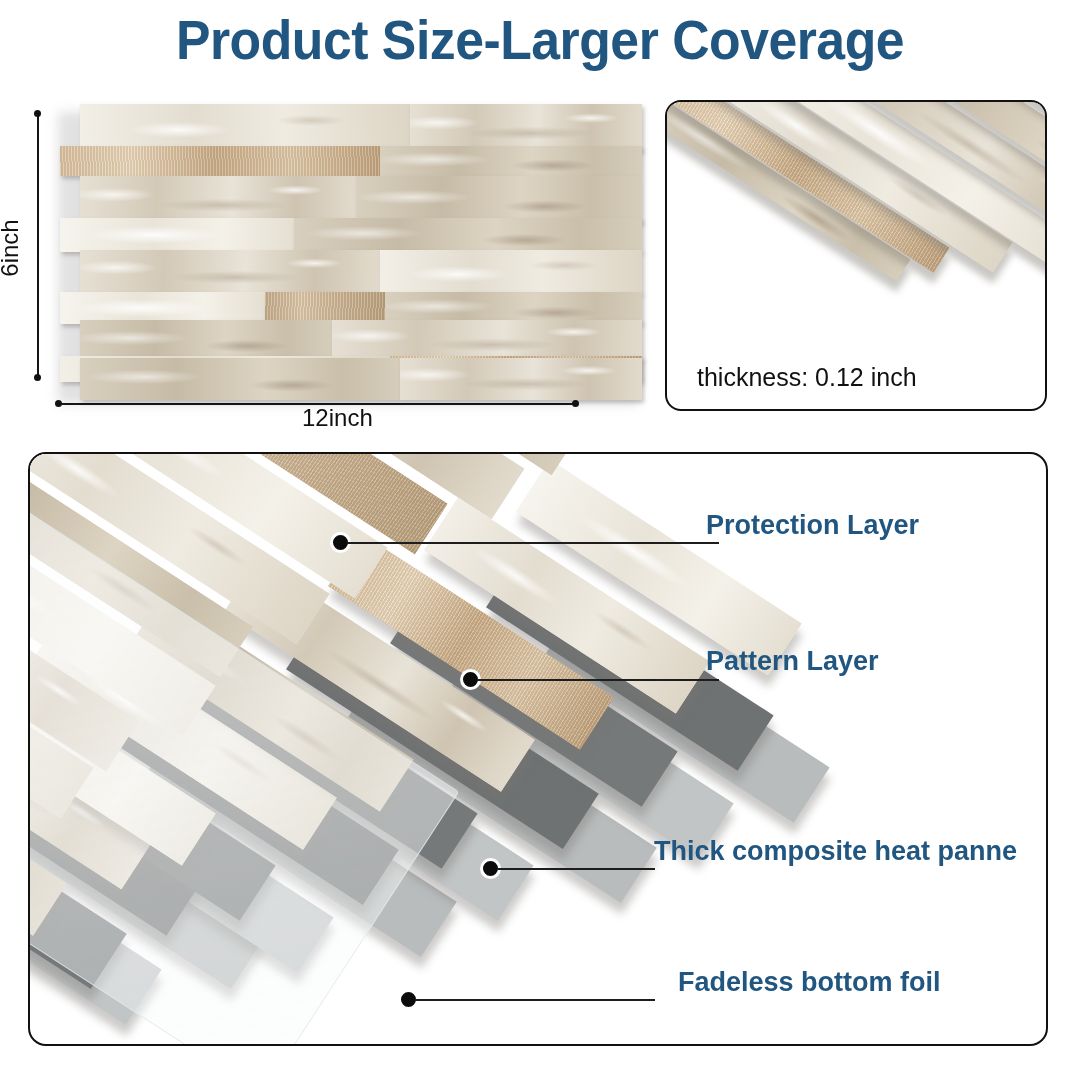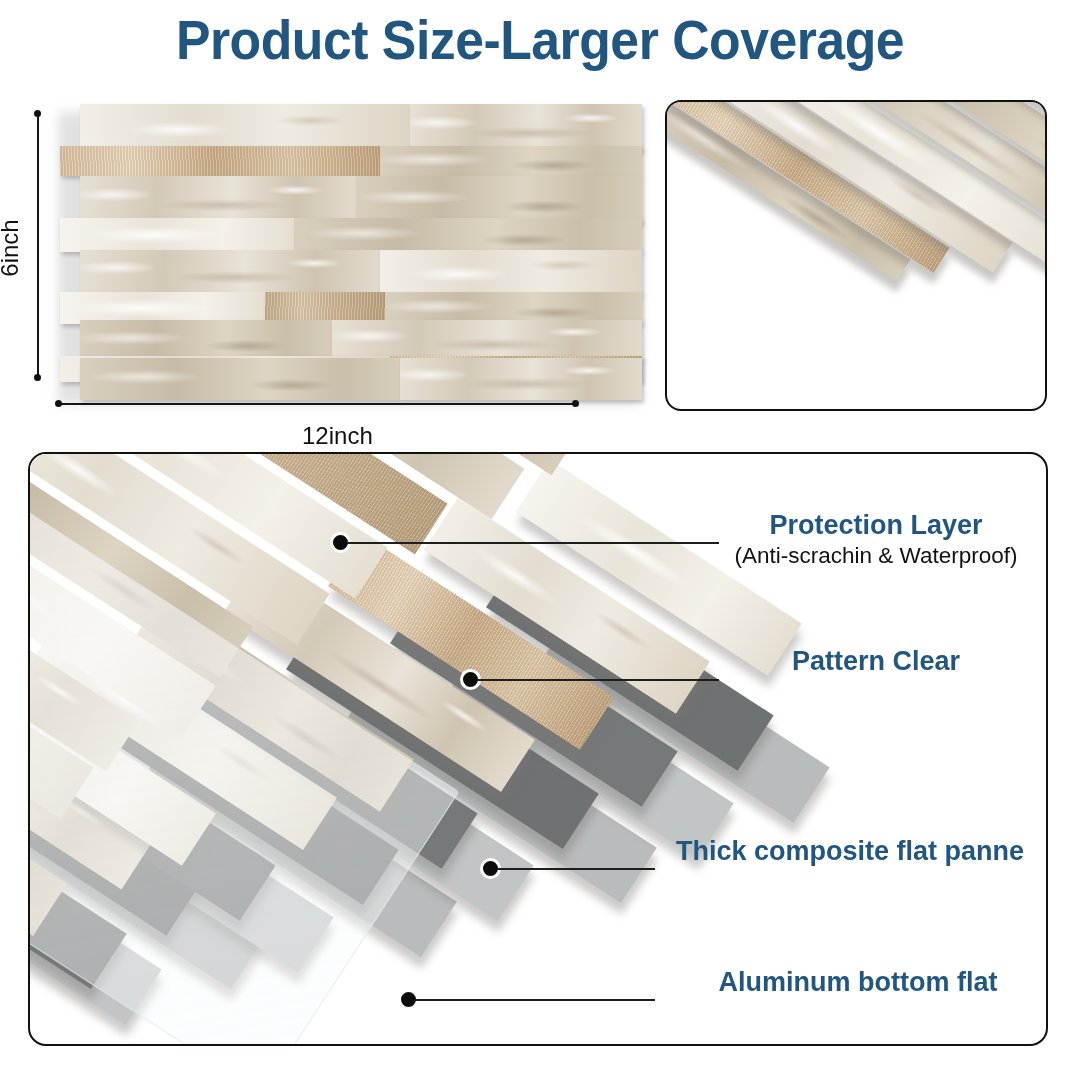--- a/index.html
+++ b/index.html
@@ -129,21 +129,21 @@
   .lightgray{background:#c2c5c6;}
   .lightgray2{background:#b9bcbd;}
 
   
   .leader{position:absolute;height:2px;background:#1d1d1d;}
   .cdot{
     position:absolute;width:21px;height:21px;border-radius:50%;
     background:#0c0c0c;border:3px solid #fff;
     box-sizing:border-box;
   }
-  .callout{position:absolute;text-align:center;white-space:nowrap;}
+  .callout{position:absolute;text-align:left;white-space:nowrap;}
   .callout .h{
     font-size:27px;font-weight:bold;color:#215680;
     font-family:"Liberation Sans", sans-serif;line-height:1.18;
   }
   .callout .s{
     font-size:22.5px;color:#111;
     font-family:"Liberation Sans", sans-serif;line-height:1.25;
   }
 </style>
 </head>
@@ -193,36 +193,37 @@
       <div class="dimline" style="left:37px;top:114px;width:2px;height:264px;"></div>
       <div class="dot" style="left:34px;top:110px;"></div>
       <div class="dot" style="left:34px;top:374px;"></div>
       <div class="dimlabel" style="left:-19px;top:234px;transform:rotate(-90deg);transform-origin:center;">6inch</div>
     </div>
 
     <div>
       <div class="dimline" style="left:58px;top:403px;width:520px;height:2px;"></div>
       <div class="dot" style="left:55px;top:400px;"></div>
       <div class="dot" style="left:572px;top:400px;"></div>
-      <div class="dimlabel" style="left:302px;top:422px;">12inch</div>
+      <div class="dimlabel" style="left:302px;top:404px;">12inch</div>
     </div>
   </div>
 
   <div class="thickbox">
     <div class="angwrap">
 
       <div class="aplank st3" style="left:-8px;top:-6px;width:300px;height:26px;transform:rotate(33deg);"></div>
       <div class="aplank mt1" style="left:6px;top:-34px;width:330px;height:30px;transform:rotate(33deg);"></div>
       <div class="aplank st2" style="left:52px;top:-50px;width:350px;height:36px;transform:rotate(33deg);"></div>
       <div class="aplank st4" style="left:96px;top:-66px;width:372px;height:36px;transform:rotate(33deg);"></div>
       <div class="aplank st1" style="left:146px;top:-86px;width:392px;height:38px;transform:rotate(33deg);"></div>
       <div class="aplank st3" style="left:196px;top:-104px;width:400px;height:38px;transform:rotate(33deg);"></div>
       <div class="aplank st2" style="left:250px;top:-124px;width:400px;height:40px;transform:rotate(33deg);"></div>
       <div class="aplank st1" style="left:306px;top:-146px;width:400px;height:40px;transform:rotate(33deg);"></div>
     </div>
+    <div class="thicklabel">thickness: 0.12 inch</div>
   </div>
 
   <div class="bigpanel">
     <div class="layerstack">
 
       <div>
         <div class="dplank lightgray shadowsoft" style="left:-120px;top:352px;width:300px;height:66px;transform:rotate(33deg);"></div>
         <div class="dplank lightgray2 shadowsoft" style="left:-40px;top:300px;width:330px;height:66px;transform:rotate(33deg);"></div>
         <div class="dplank lightgray shadowsoft" style="left:52px;top:300px;width:300px;height:66px;transform:rotate(33deg);"></div>
         <div class="dplank lightgray2 shadowsoft" style="left:150px;top:268px;width:330px;height:66px;transform:rotate(33deg);"></div>
@@ -271,42 +272,41 @@
 
       <div class="dplank prot" style="left:-260px;top:-110px;width:820px;height:360px;transform:rotate(33deg);border-radius:4px;"></div>
 
     </div>
 
     <div>
       <div class="cdot" style="left:300px;top:78px;"></div>
       <div class="leader" style="left:317px;top:88px;width:372px;"></div>
       <div class="callout" style="left:676px;top:56px;width:340px;">
         <div class="h">Protection Layer</div>
-        <div class="s">(Anti-scrachin &amp; Waterproof)</div>
       </div>
     </div>
 
     <div>
       <div class="cdot" style="left:430px;top:215px;"></div>
       <div class="leader" style="left:447px;top:225px;width:242px;"></div>
       <div class="callout" style="left:676px;top:192px;width:340px;">
-        <div class="h">Pattern Clear</div>
+        <div class="h">Pattern Layer</div>
       </div>
     </div>
 
     <div>
       <div class="cdot" style="left:450px;top:404px;"></div>
       <div class="leader" style="left:467px;top:414px;width:158px;"></div>
       <div class="callout" style="left:624px;top:382px;width:392px;">
-        <div class="h">Thick composite flat panne</div>
+        <div class="h">Thick composite heat panne</div>
       </div>
     </div>
 
     <div>
       <div class="cdot" style="left:368px;top:535px;"></div>
       <div class="leader" style="left:385px;top:545px;width:240px;"></div>
       <div class="callout" style="left:648px;top:513px;width:360px;">
-        <div class="h">Aluminum bottom flat</div>
+        <div class="h">Fadeless bottom foil</div>
       </div>
     </div>
 
   </div>
 </div>
 
 </body></html>

